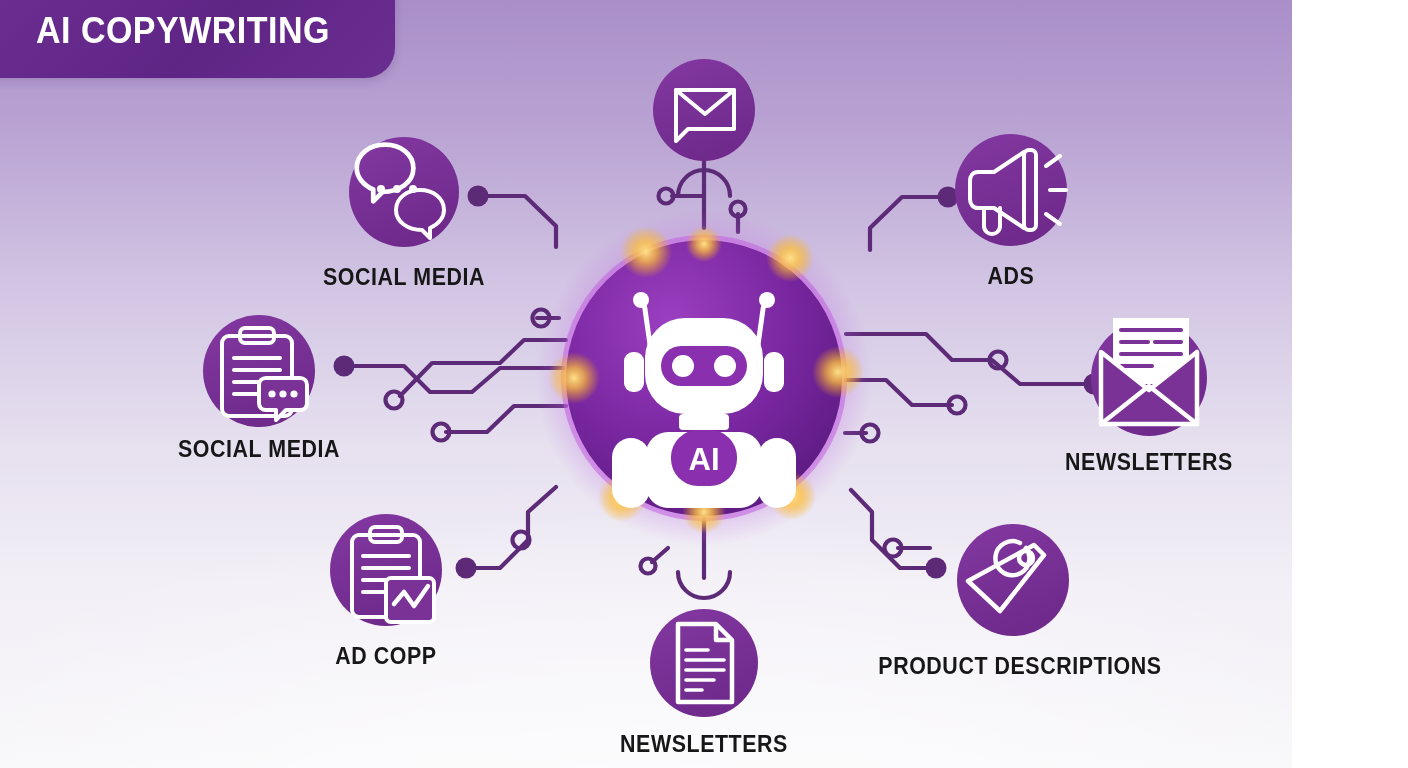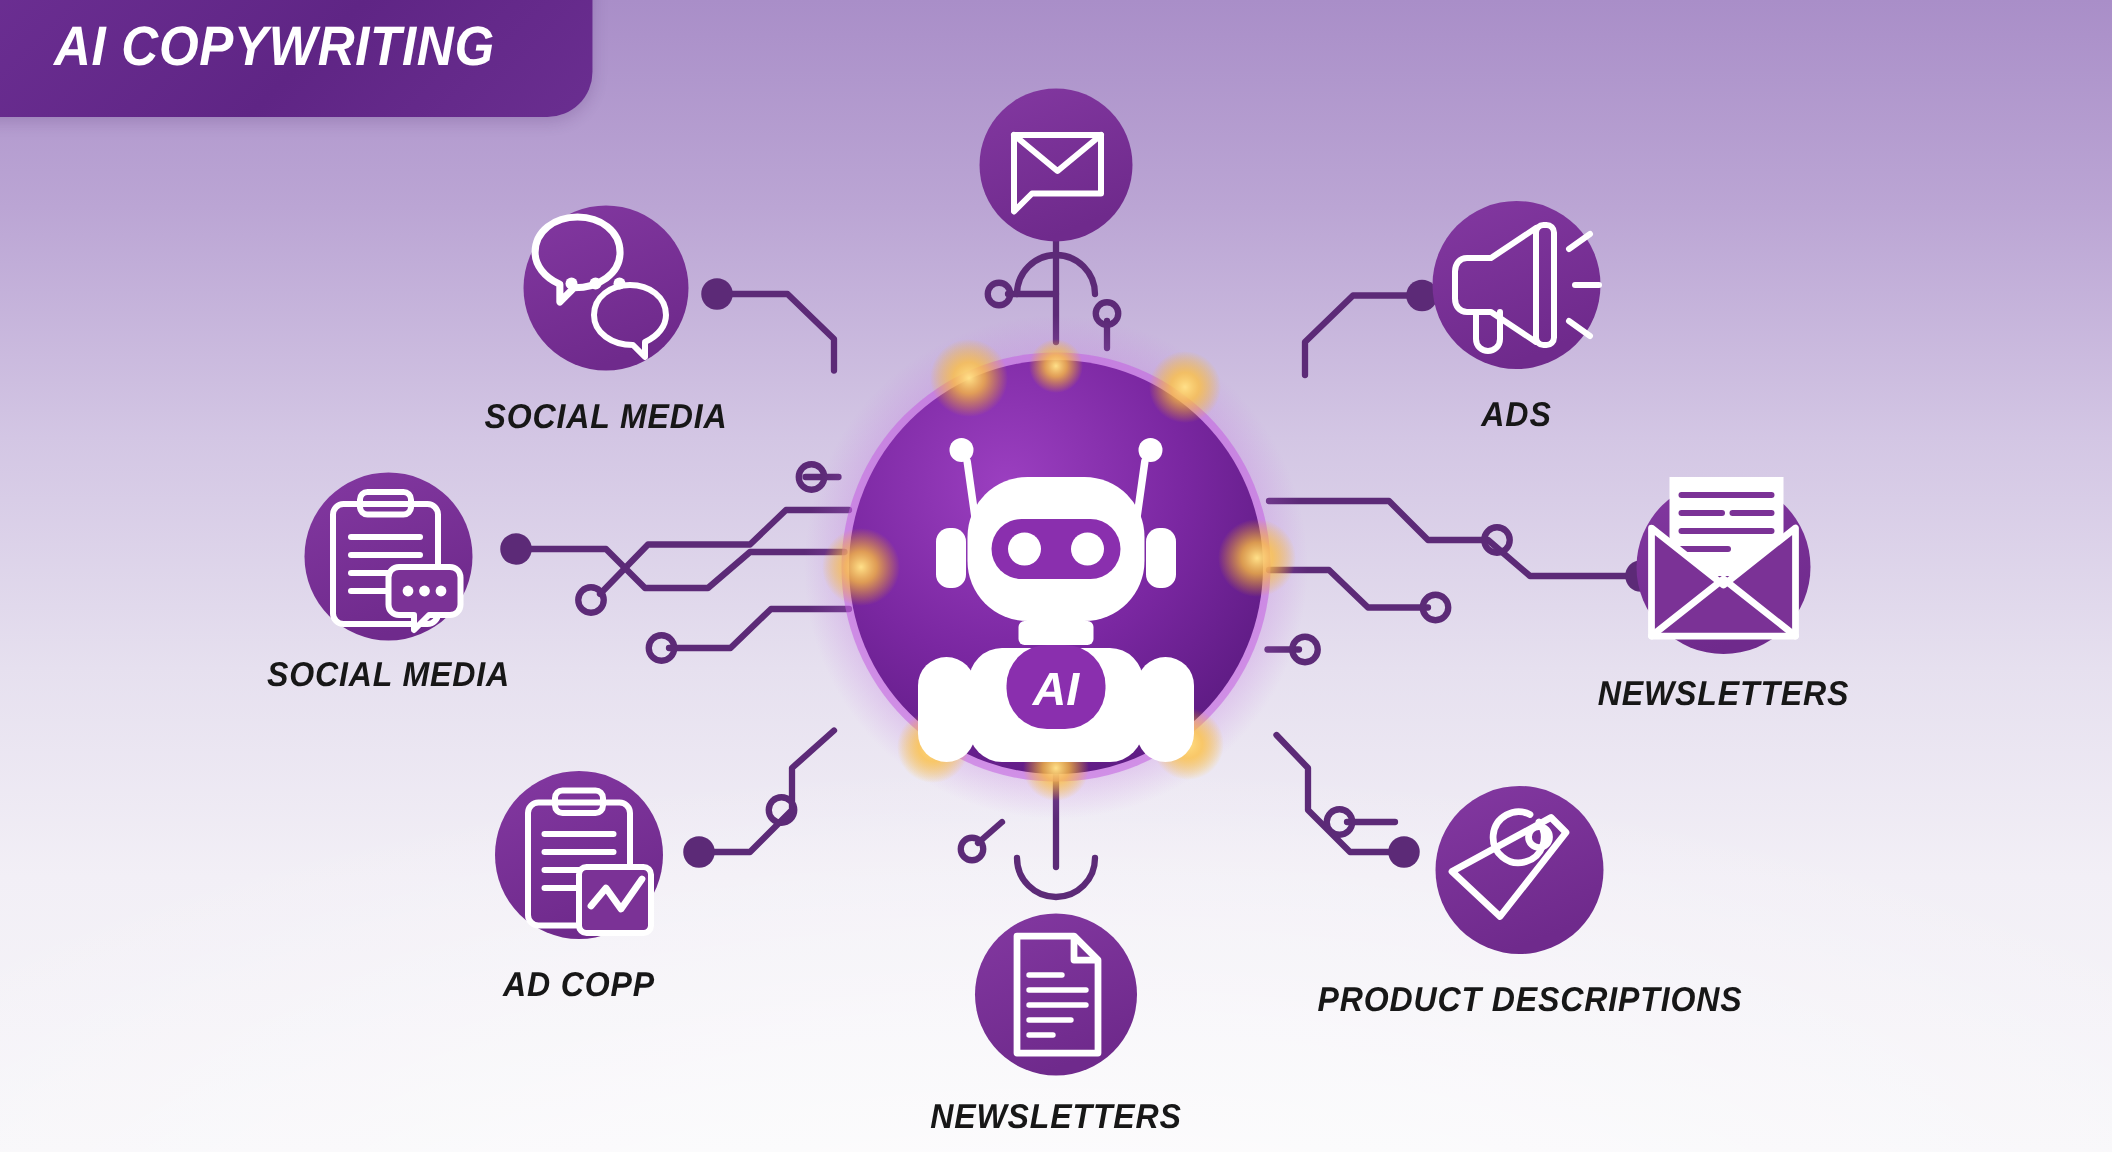--- a/index.html
+++ b/index.html
@@ -2,28 +2,27 @@
 <html><head>
 <meta charset="utf-8">
 <style>
   html, body {
     margin: 0;
     padding: 0;
     background: #ffffff;
   }
   #stage {
     position: relative;
-    width: 1408px;
+    width: 1292px;
     height: 768px;
     overflow: hidden;
     font-family: "Liberation Sans", sans-serif;
     background:
       radial-gradient(120% 90% at 50% 120%, rgba(255,255,255,0.95) 0%, rgba(255,255,255,0.0) 60%),
       linear-gradient(180deg, #a98ec8 0%, #bba5d4 18%, #d3c6e4 38%, #e6e0ef 58%, #f2eff6 76%, #f7f6f9 100%);
-    font-style: italic;
   }
 
   
   .banner {
     position: absolute;
     left: -22px;
     top: -16px;
     height: 94px;
     padding: 0 40px 0 58px;
     display: flex;

